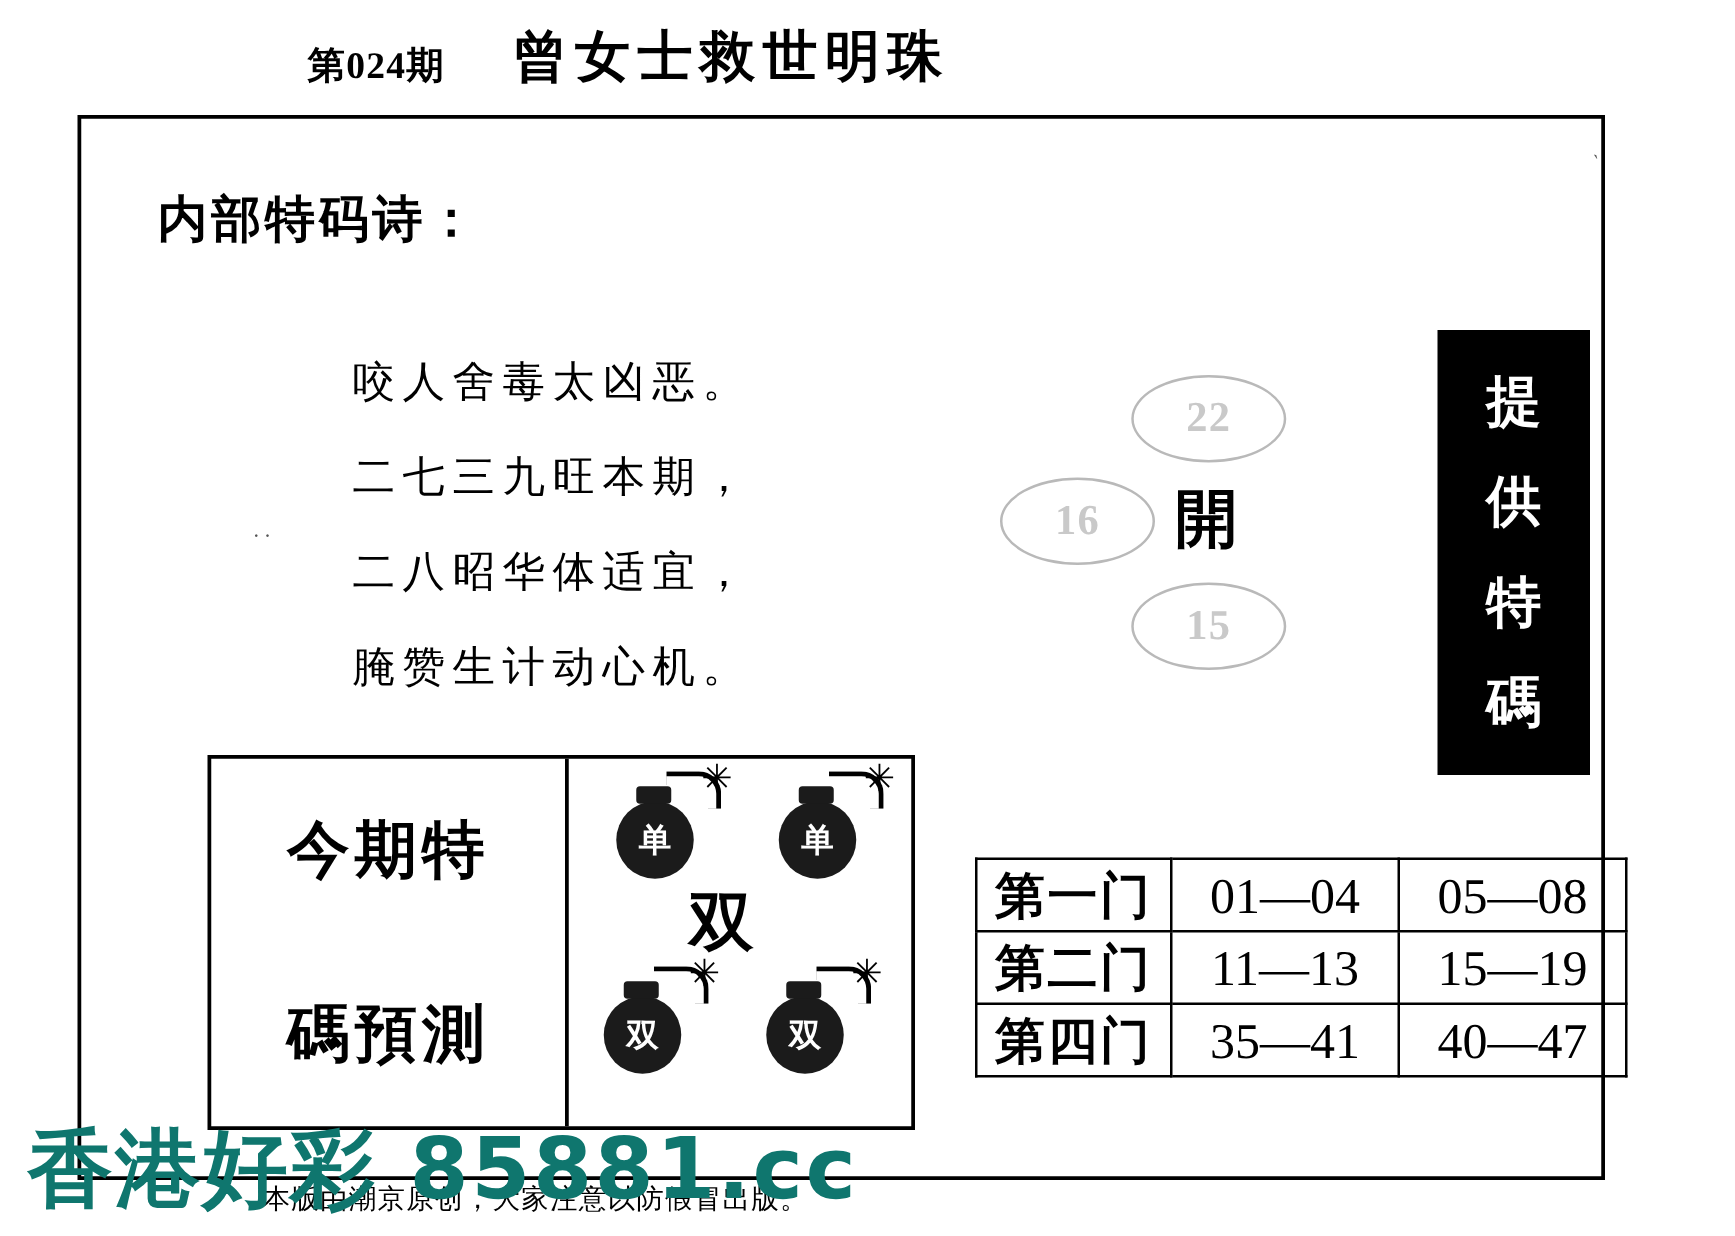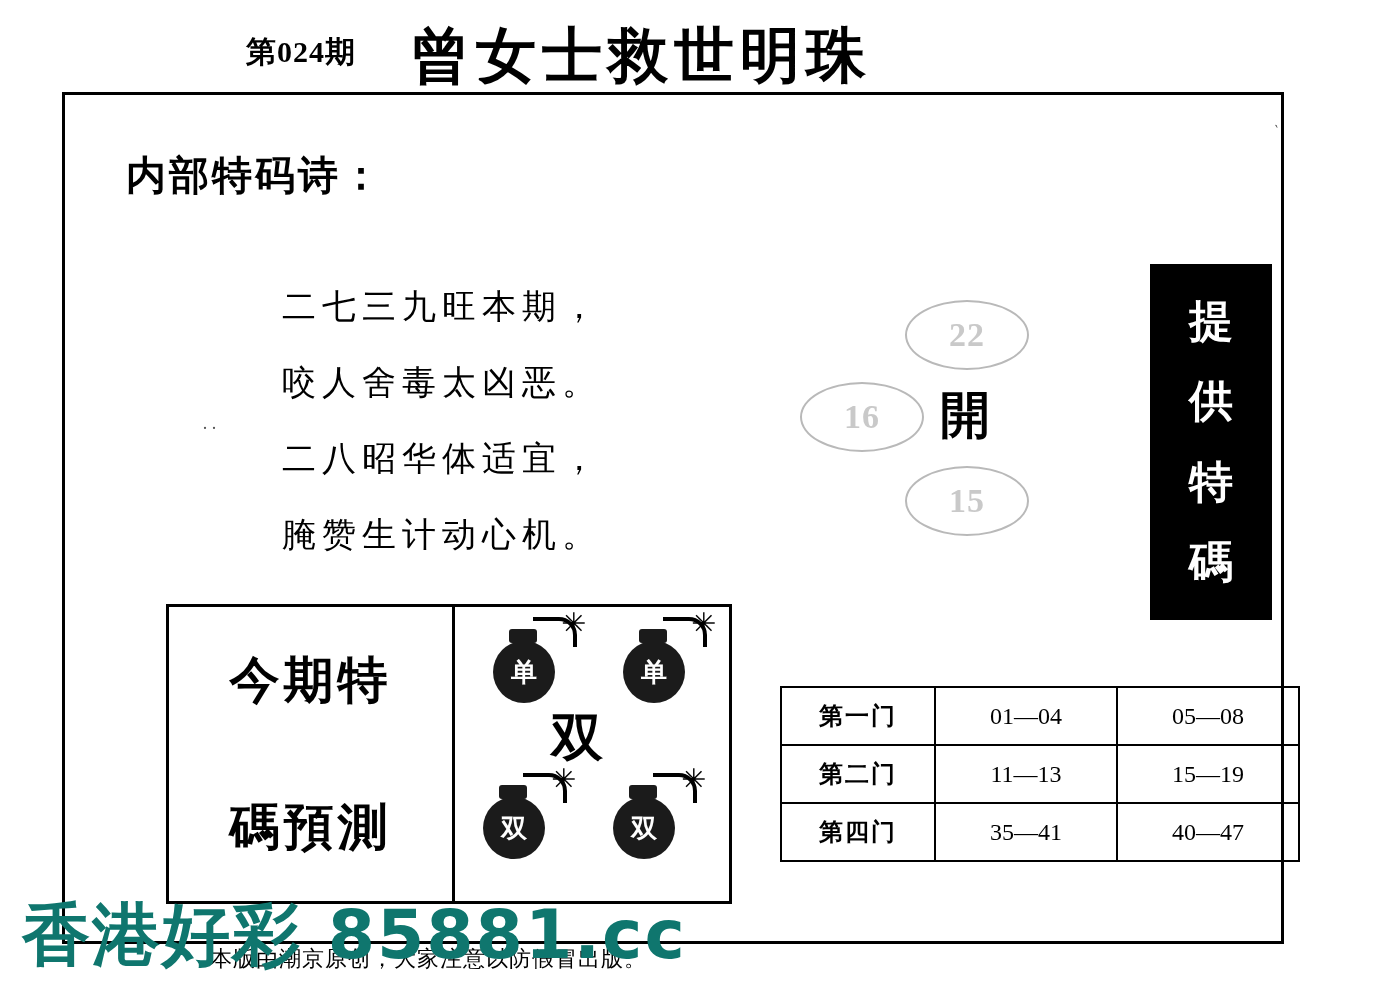--- a/index.html
+++ b/index.html
@@ -12,21 +12,21 @@
   }
   .issue{
     position:absolute;left:246px;top:32px;
     font-size:30px;font-weight:bold;
     font-family:"Liberation Serif", serif;
     letter-spacing:1px;
     color:#000;
   }
   .main-title{
     position:absolute;left:410px;top:16px;
-    font-size:60px;font-weight:bold;
+    font-size:44px;font-weight:bold;
     font-family:"DejaVu Serif", serif;
     letter-spacing:6px;
     color:#000;
     white-space:nowrap;
   }
   .frame{
     position:absolute;left:62px;top:92px;
     width:1222px;height:852px;
     border:3px solid #000;
     box-sizing:border-box;
@@ -147,21 +147,21 @@
   
   .tbl{
     position:absolute;left:780px;top:686px;
     border-collapse:collapse;
     font-family:"Liberation Serif", serif;
   }
   .tbl td{
     border:2px solid #000;
     height:56px;
     text-align:center;
-    font-size:24px;
+    font-size:40px;
     padding:0 14px;
     white-space:nowrap;
   }
   .tbl td.head{font-weight:bold;font-family:"DejaVu Serif",serif;letter-spacing:2px;width:124px;}
   .tbl td.val{width:152px;}
 
   .footer{
     position:absolute;left:210px;top:944px;
     font-size:22px;
     font-family:"DejaVu Serif", serif;
@@ -194,22 +194,22 @@
 <div class="main-title">曾女士救世明珠</div>
 
 <div class="frame"></div>
 <div class="tick">`</div>
 
 <div class="section-label">内部特码诗：</div>
 
 <div class="dots">··</div>
 
 <div class="poem">
+  <div>咬人舍毒太凶恶。</div>
   <div>二七三九旺本期，</div>
-  <div>咬人舍毒太凶恶。</div>
   <div>二八昭华体适宜，</div>
   <div>腌赞生计动心机。</div>
 </div>
 
 <div class="cluster">
   <div class="oval top">22</div>
   <div class="oval left">16</div>
   <div class="oval bottom">15</div>
   <div class="kai">開</div>
 </div>

